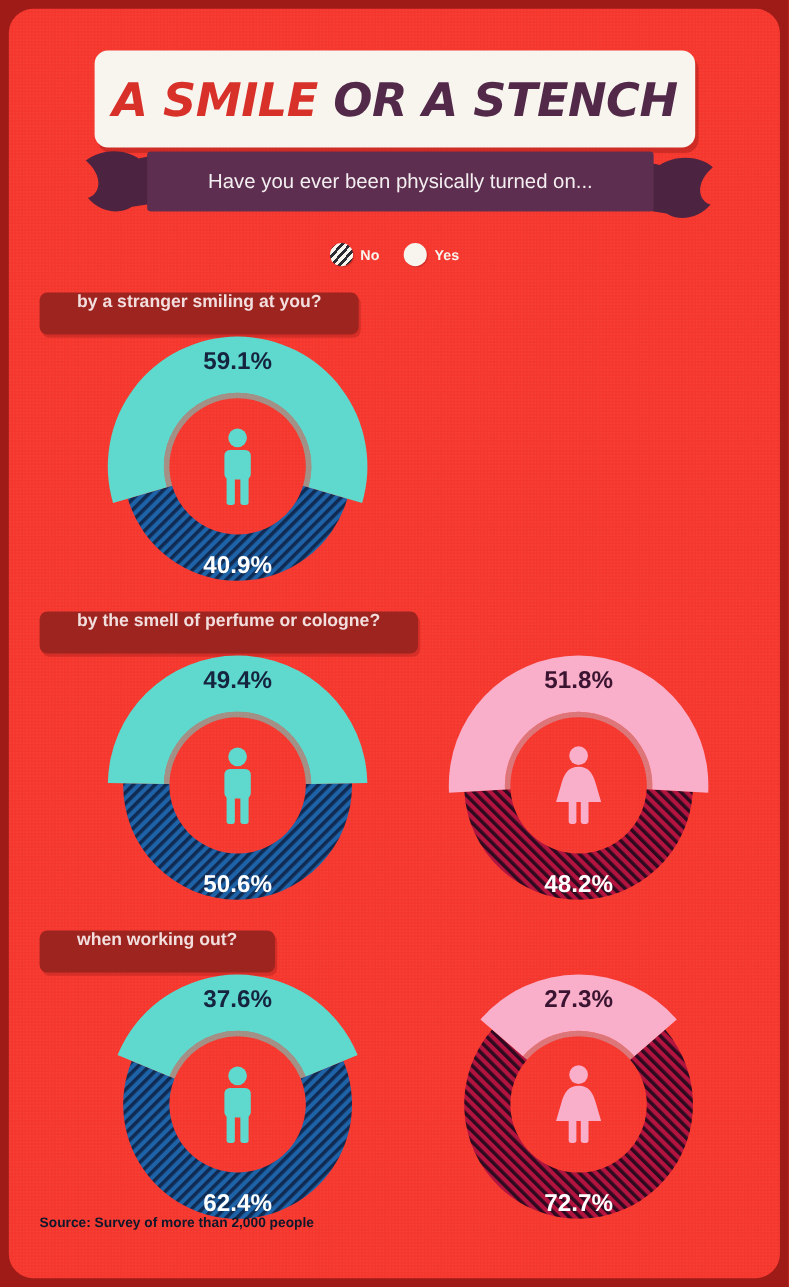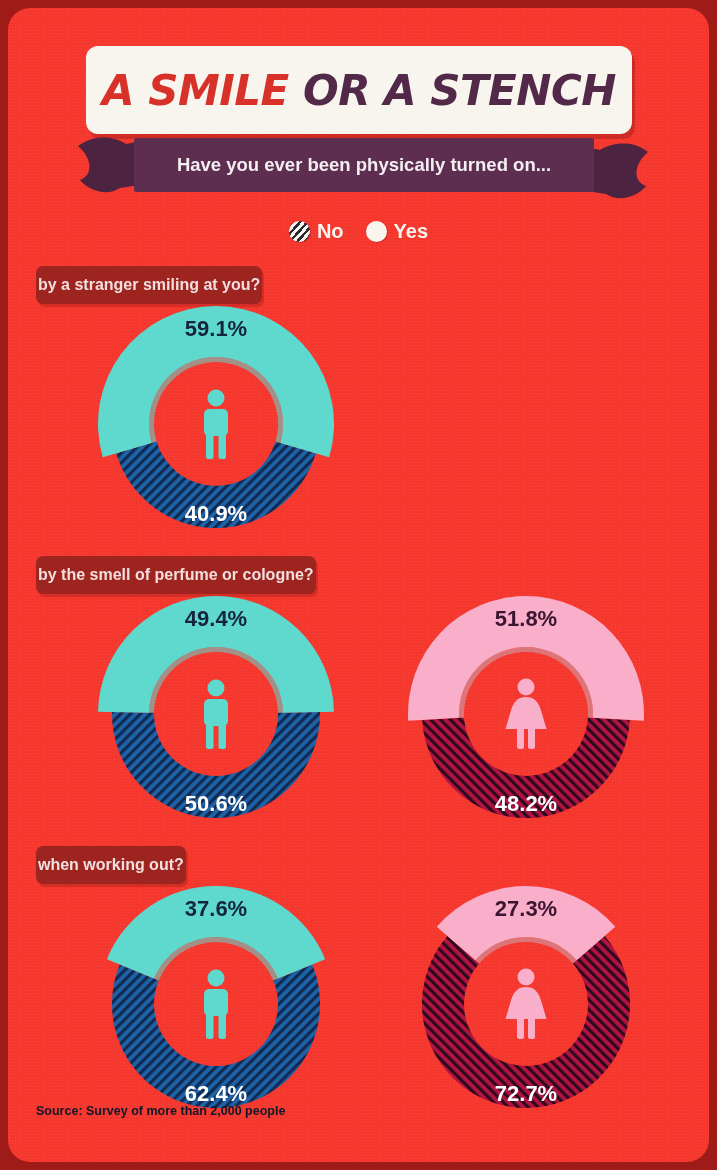--- a/index.html
+++ b/index.html
@@ -43,43 +43,43 @@
   .t-purple{color:#53294a;}
 
   
   .ribbon-wrap{position:absolute;left:60px;top:118px;width:590px;height:78px;}
   .ribbon-band{
     position:absolute;left:66px;top:12px;width:460px;height:54px;
     background:#5d2e4f;border-radius:3px;
     display:flex;align-items:center;justify-content:center;
   }
   .ribbon-band span{
-    color:#f3eef0;font-size:18.5px;font-weight:700;white-space:nowrap;
+    color:#f3eef0;font-size:18.5px;font-weight:400;white-space:nowrap;
   }
 
   
   .legend{
     position:absolute;left:0;right:0;top:206px;height:34px;
     display:flex;align-items:center;justify-content:center;gap:22px;
   }
   .legend-item{display:flex;align-items:center;gap:7px;}
   .swatch{width:21px;height:21px;border-radius:50%;display:block;
           box-shadow:1px 1px 0 rgba(120,12,12,.25);}
   .swatch-no{
     background:
       repeating-linear-gradient(-48deg,#f7f5ee 0 3px,#2b2b33 3px 5.5px);
   }
   .swatch-yes{background:#f7f5ee;}
-  .legend-label{color:#f7f5ee;font-size:20px;font-weight:bold;}
+  .legend-label{color:#f7f5ee;font-size:13px;font-weight:bold;}
 
   
   .banner{
     position:absolute;left:28px;height:38px;
     background:#9e2420;border-radius:7px;
-    display:flex;align-items:center;padding:0 2px;
+    display:flex;align-items:flex-start;padding:0 34px;
     box-shadow:2px 3px 0 rgba(120,12,12,.25);
   }
   .banner span{color:#f3dede;font-size:16px;font-weight:bold;white-space:nowrap;}
 
   
   .chart{position:absolute;width:300px;height:235px;}
   .chart svg{display:block;overflow:visible;}
   .pct{
     font-family:"Liberation Sans", sans-serif;
     font-size:22px;font-weight:bold;

